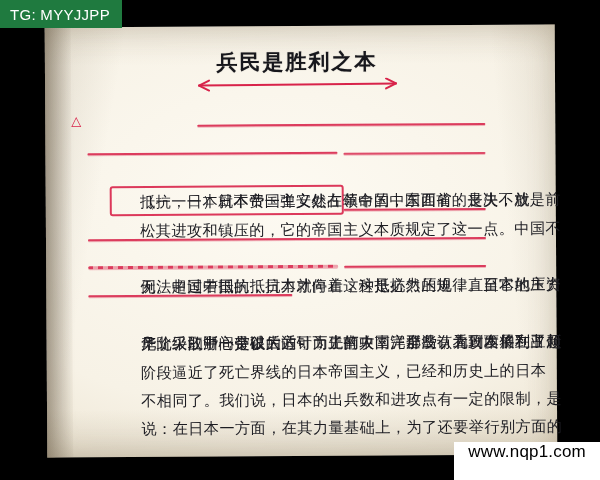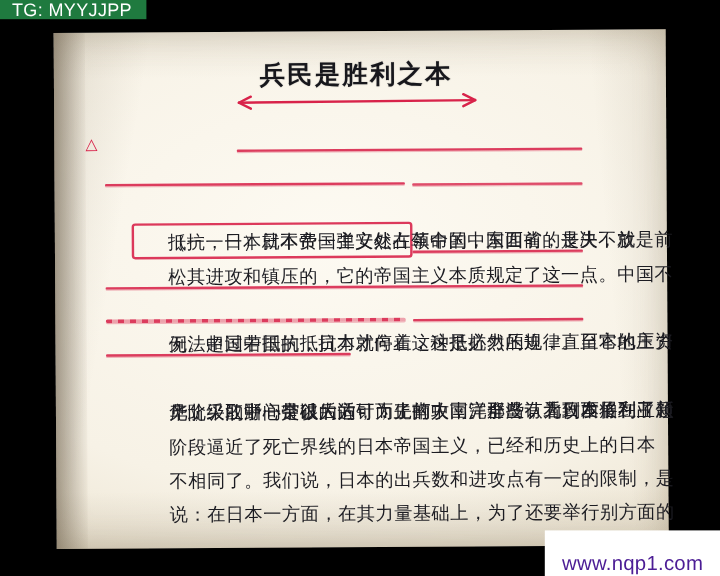--- a/index.html
+++ b/index.html
@@ -122,40 +122,40 @@
     color: #d8234a;
     font-size: 13px;
     z-index: 3;
     font-family: "DejaVu Sans", sans-serif;
   }
 
   
   #tg-tag {
     position: absolute;
     left: 0; top: 0;
-    height: 16px;
+    height: 28px;
     padding: 0 12px 0 10px;
     display: flex;
     align-items: center;
     background: #1f7a3f;
     color: #ffffff;
     font-size: 15px;
     letter-spacing: 0.3px;
     font-family: "Liberation Sans", sans-serif;
     z-index: 20;
   }
   #watermark {
     position: absolute;
     right: 0; bottom: 0;
     height: 38px;
     padding: 0 14px;
     display: flex;
-    align-items: flex-end;
+    align-items: flex-start;
     background: #ffffff;
-    color: #4c1d95;
+    color: #000000;
     font-size: 17px;
     letter-spacing: 0.2px;
     font-family: "Liberation Sans", sans-serif;
     z-index: 20;
   }
 </style>
 </head>
 <body>
 
 <div id="stage">

